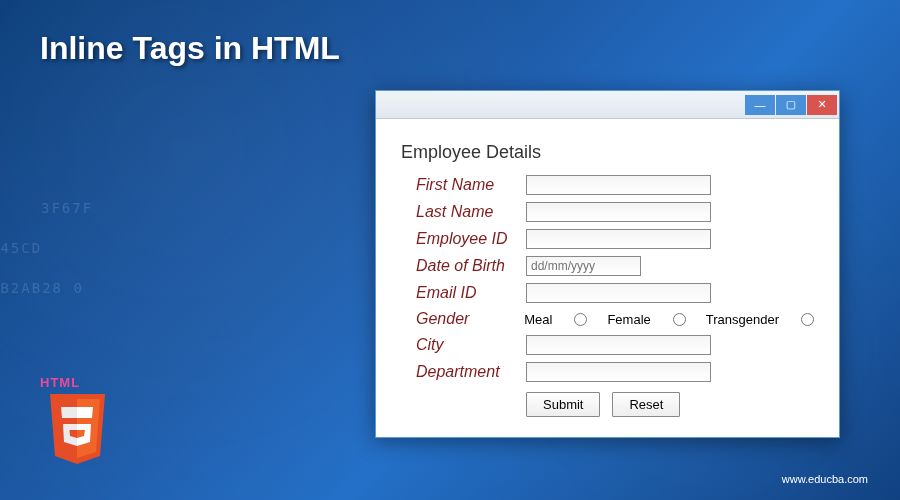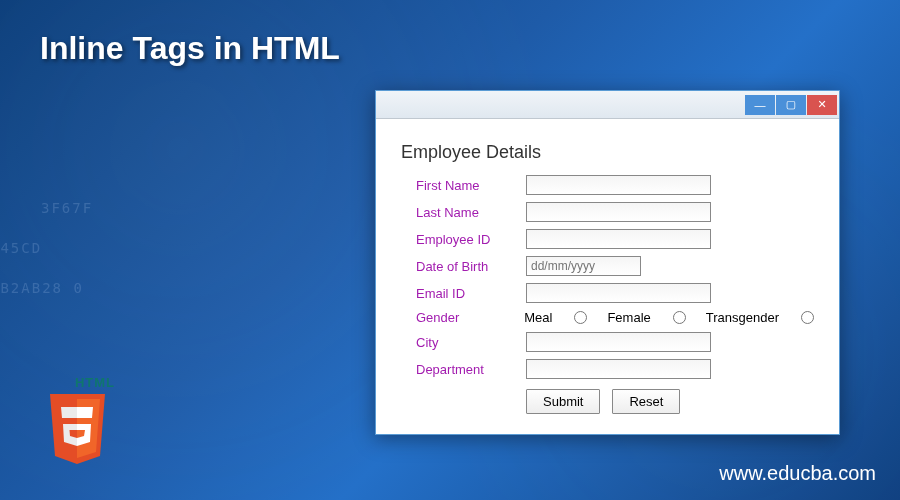--- a/index.html
+++ b/index.html
@@ -40,39 +40,39 @@
       text-shadow: 2px 2px 4px rgba(0,0,0,0.5);
     }
     .html5-badge {
       position: absolute;
       bottom: 30px;
       left: 40px;
       width: 75px;
       height: 95px;
     }
     .html5-label {
-      color: #0f766e;
+      color: #ec4899;
       font-size: 13px;
       font-weight: bold;
       letter-spacing: 1px;
-      text-align: right;
+      text-align: left;
       margin-bottom: 4px;
     }
     .shield {
       width: 65px;
       height: 72px;
       margin: 0 auto;
       position: relative;
     }
     .site-url {
       position: absolute;
       bottom: 15px;
-      right: 24px;
+      right: 32px;
       color: #ffffff;
-      font-size: 20px;
+      font-size: 11px;
     }
     .form-window {
       position: absolute;
       top: 90px;
       right: 60px;
       width: 465px;
       background: #ffffff;
       border: 1px solid #5a9bd4;
       box-shadow: 0 4px 20px rgba(0,0,0,0.4);
     }
@@ -108,22 +108,23 @@
       margin-top: 8px;
     }
     .form-row {
       display: flex;
       align-items: center;
       margin-bottom: 7px;
       padding-left: 15px;
     }
     .form-label {
       width: 110px;
-      font-size: 13px;
-      color: #a21caf;
+      font-size: 16px;
+      color: #7f1d1d;
+      font-style: italic;
     }
     .form-input {
       border: 1px solid #888;
       height: 20px;
       padding: 4px 4px;
       font-size: 12px;
       background: linear-gradient(to bottom, #f5f5f5, #ffffff);
     }
     .form-input.wide { width: 185px; }
     .form-input.med { width: 115px; }

